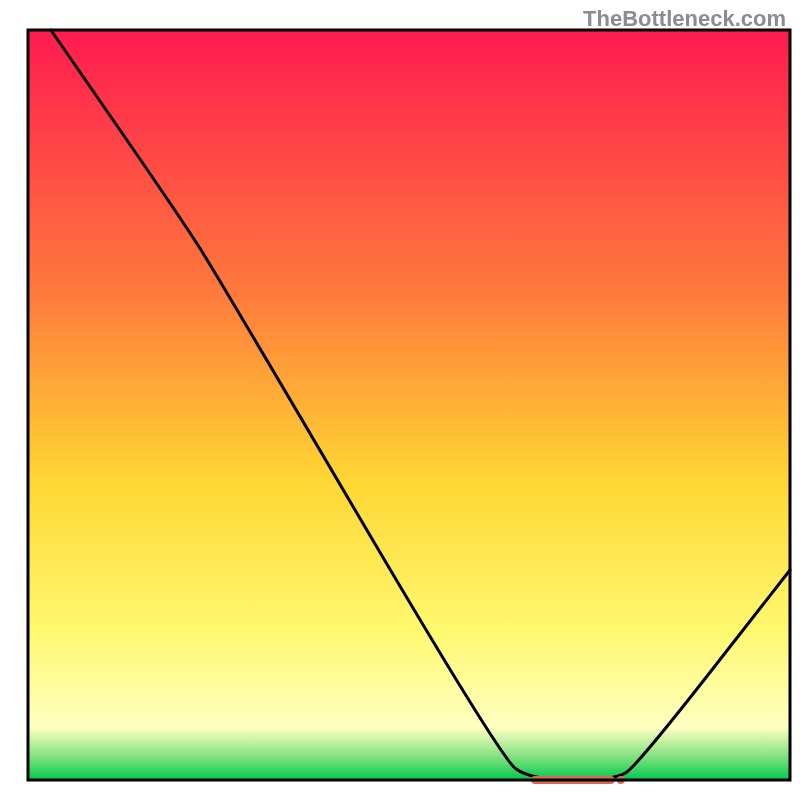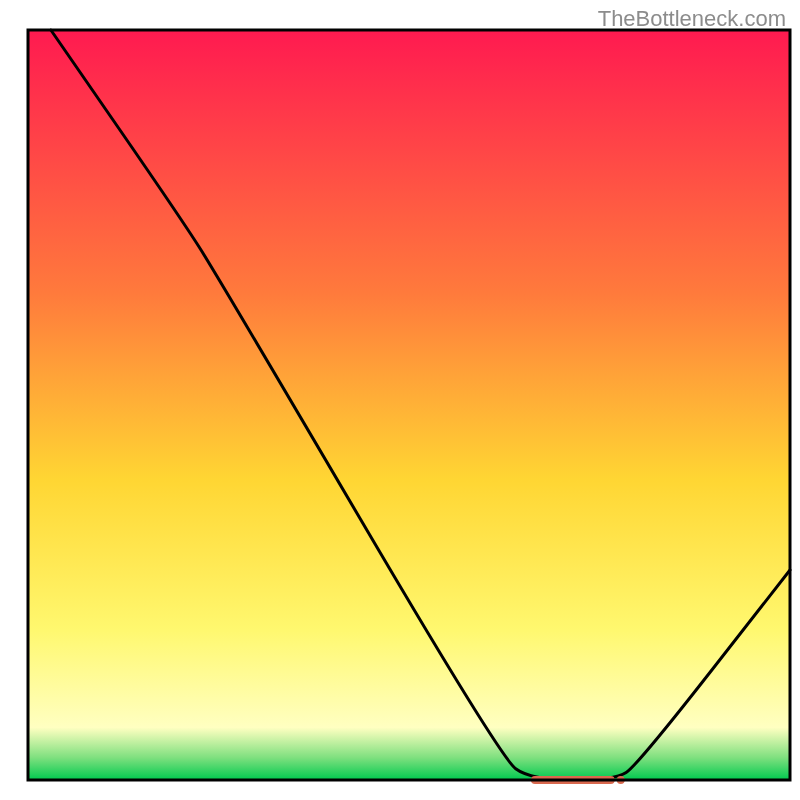--- a/index.html
+++ b/index.html
@@ -15,21 +15,21 @@
     position: relative;
     width: 800px;
     height: 800px;
   }
   .watermark {
     position: absolute;
     top: 6px;
     right: 14px;
     color: #8c8c8c;
     font-size: 22px;
-    font-weight: 400;
+    font-weight: 700;
     z-index: 10;
   }
   svg {
     position: absolute;
     top: 0;
     left: 0;
   }
 </style>
 </head>
 <body>

